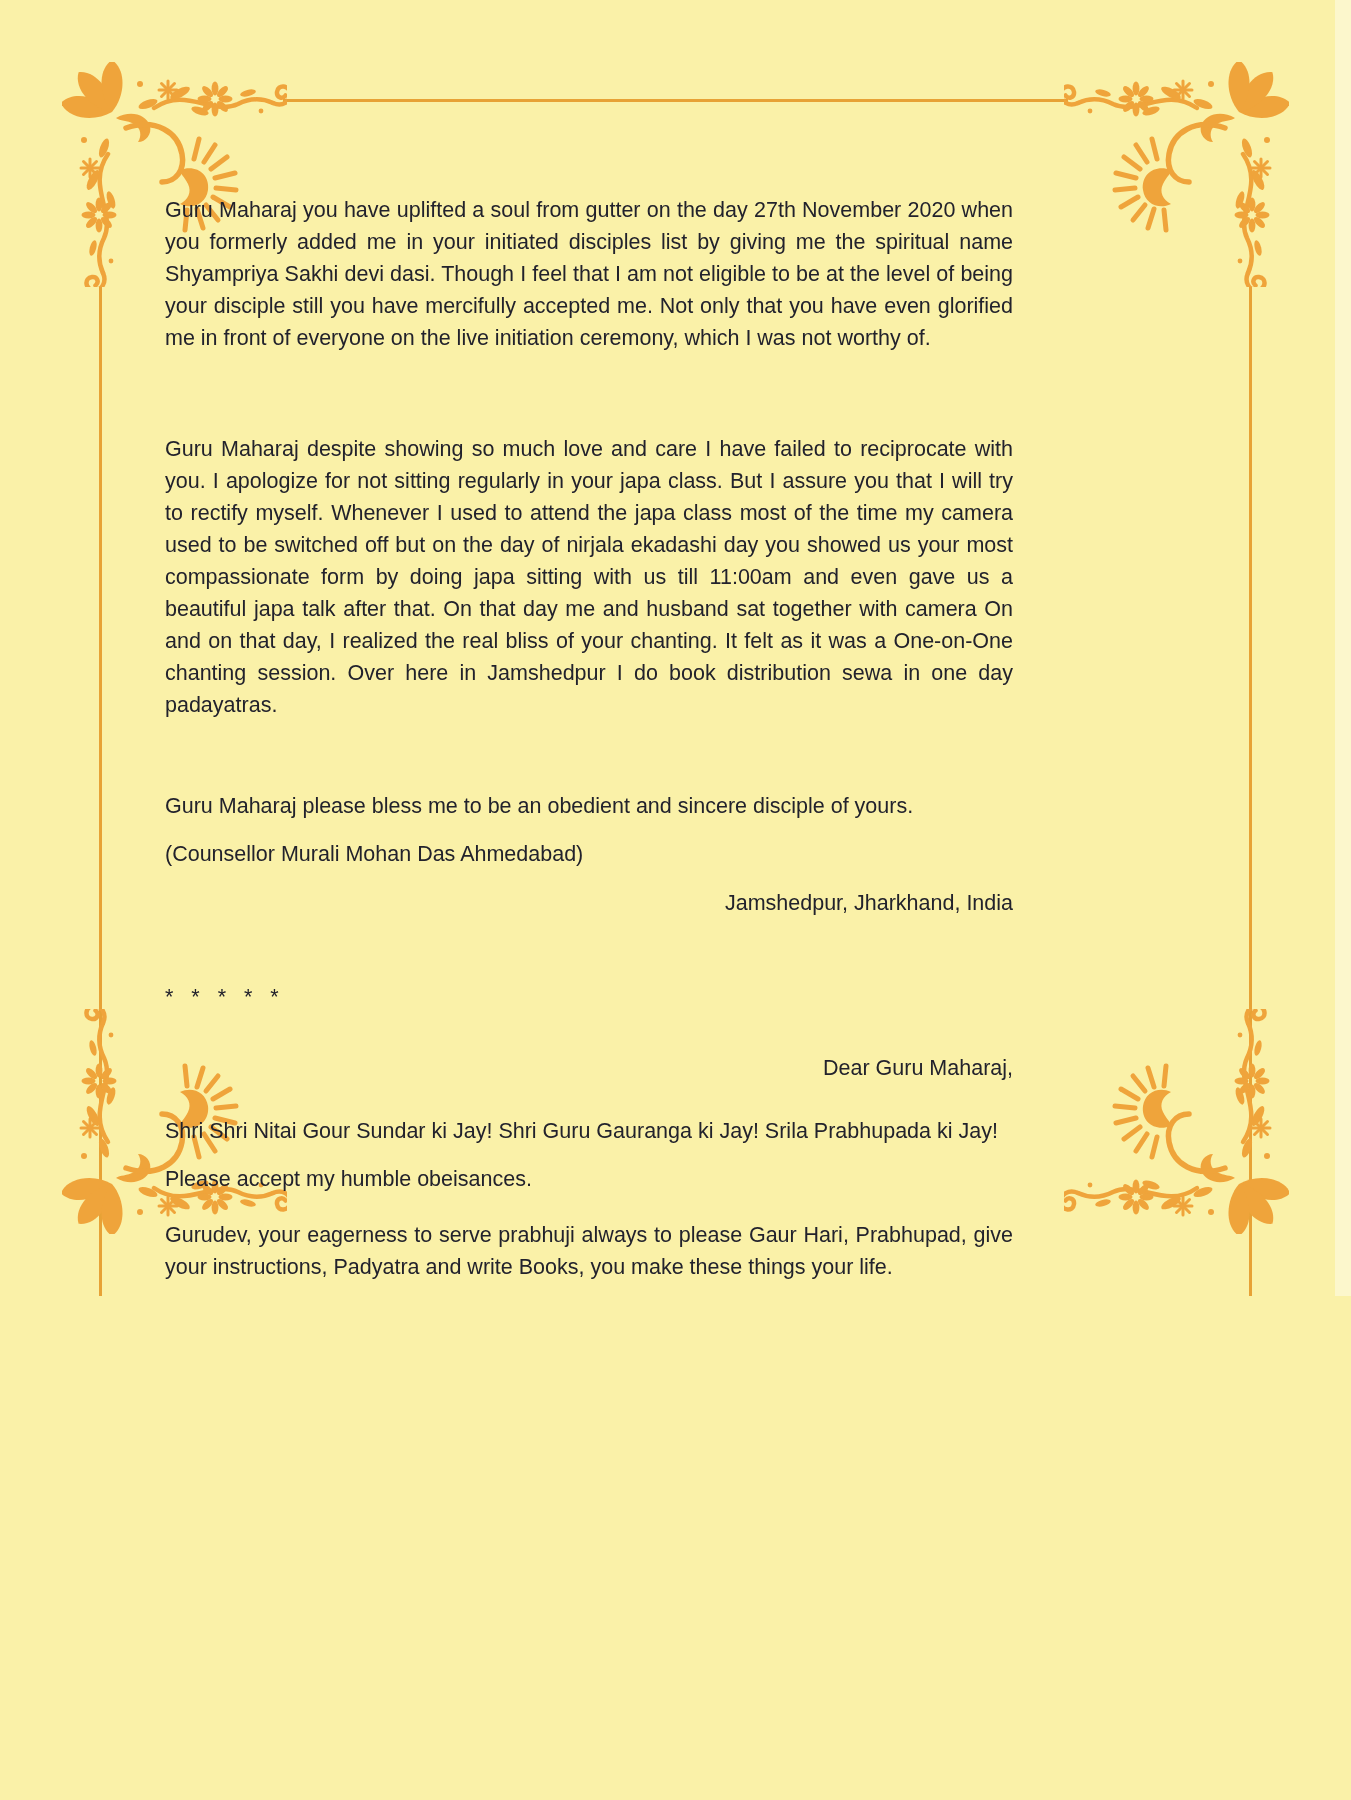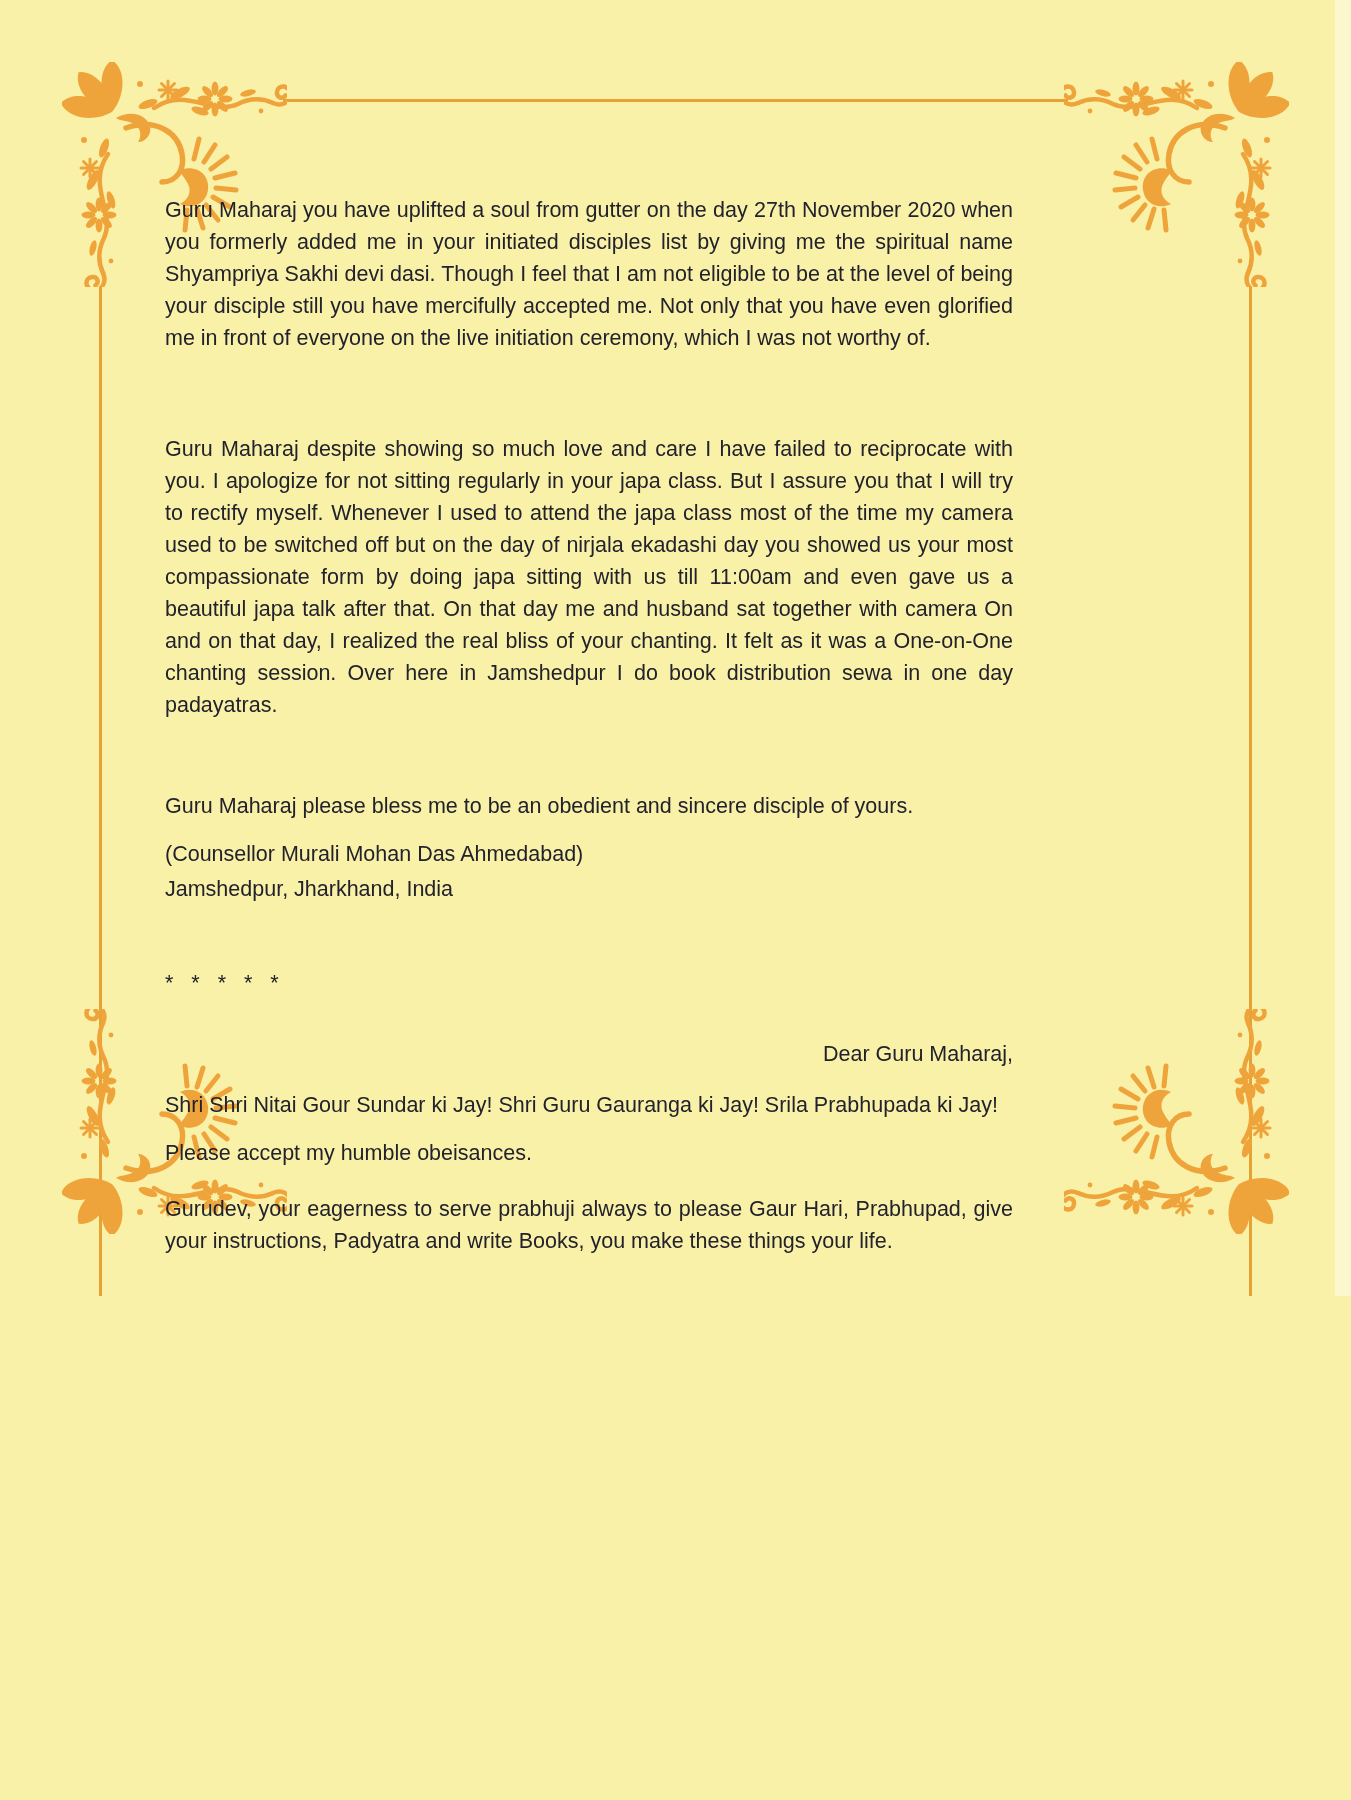--- a/index.html
+++ b/index.html
@@ -38,24 +38,24 @@
     display:flow-root;
   }
   .para{margin:0;}
   .justify{text-align:justify;text-justify:inter-word;}
   .p1{margin-top:194px;}
   .p2{margin-top:79px;}
   .p3{margin-top:69px;}
   .signoff{margin-top:66px;}
   .sig{margin-top:16px;}
   .sig-name{margin-top:20px;}
-  .sig-loc{margin-top:3px;}
+  .sig-loc{margin-top:17px;text-align:right;}
   .separator{margin-top:62px;letter-spacing:6px;}
   .salutation{margin-top:39px;text-align:right;}
-  .invocation{margin-top:19px;}
+  .invocation{margin-top:31px;}
   .obeisance{margin-top:16px;}
   .p4{margin-top:15px;}
   .p5{margin-top:24px;}
   .page-number{
     position:absolute;top:1660px;left:18px;width:100%;
     text-align:center;color:var(--pagenum);
     font-size:25px;line-height:30px;
   }
   svg .goldfill{fill:var(--gold);}
   svg .goldstroke{stroke:var(--gold);fill:none;stroke-linecap:round;}

